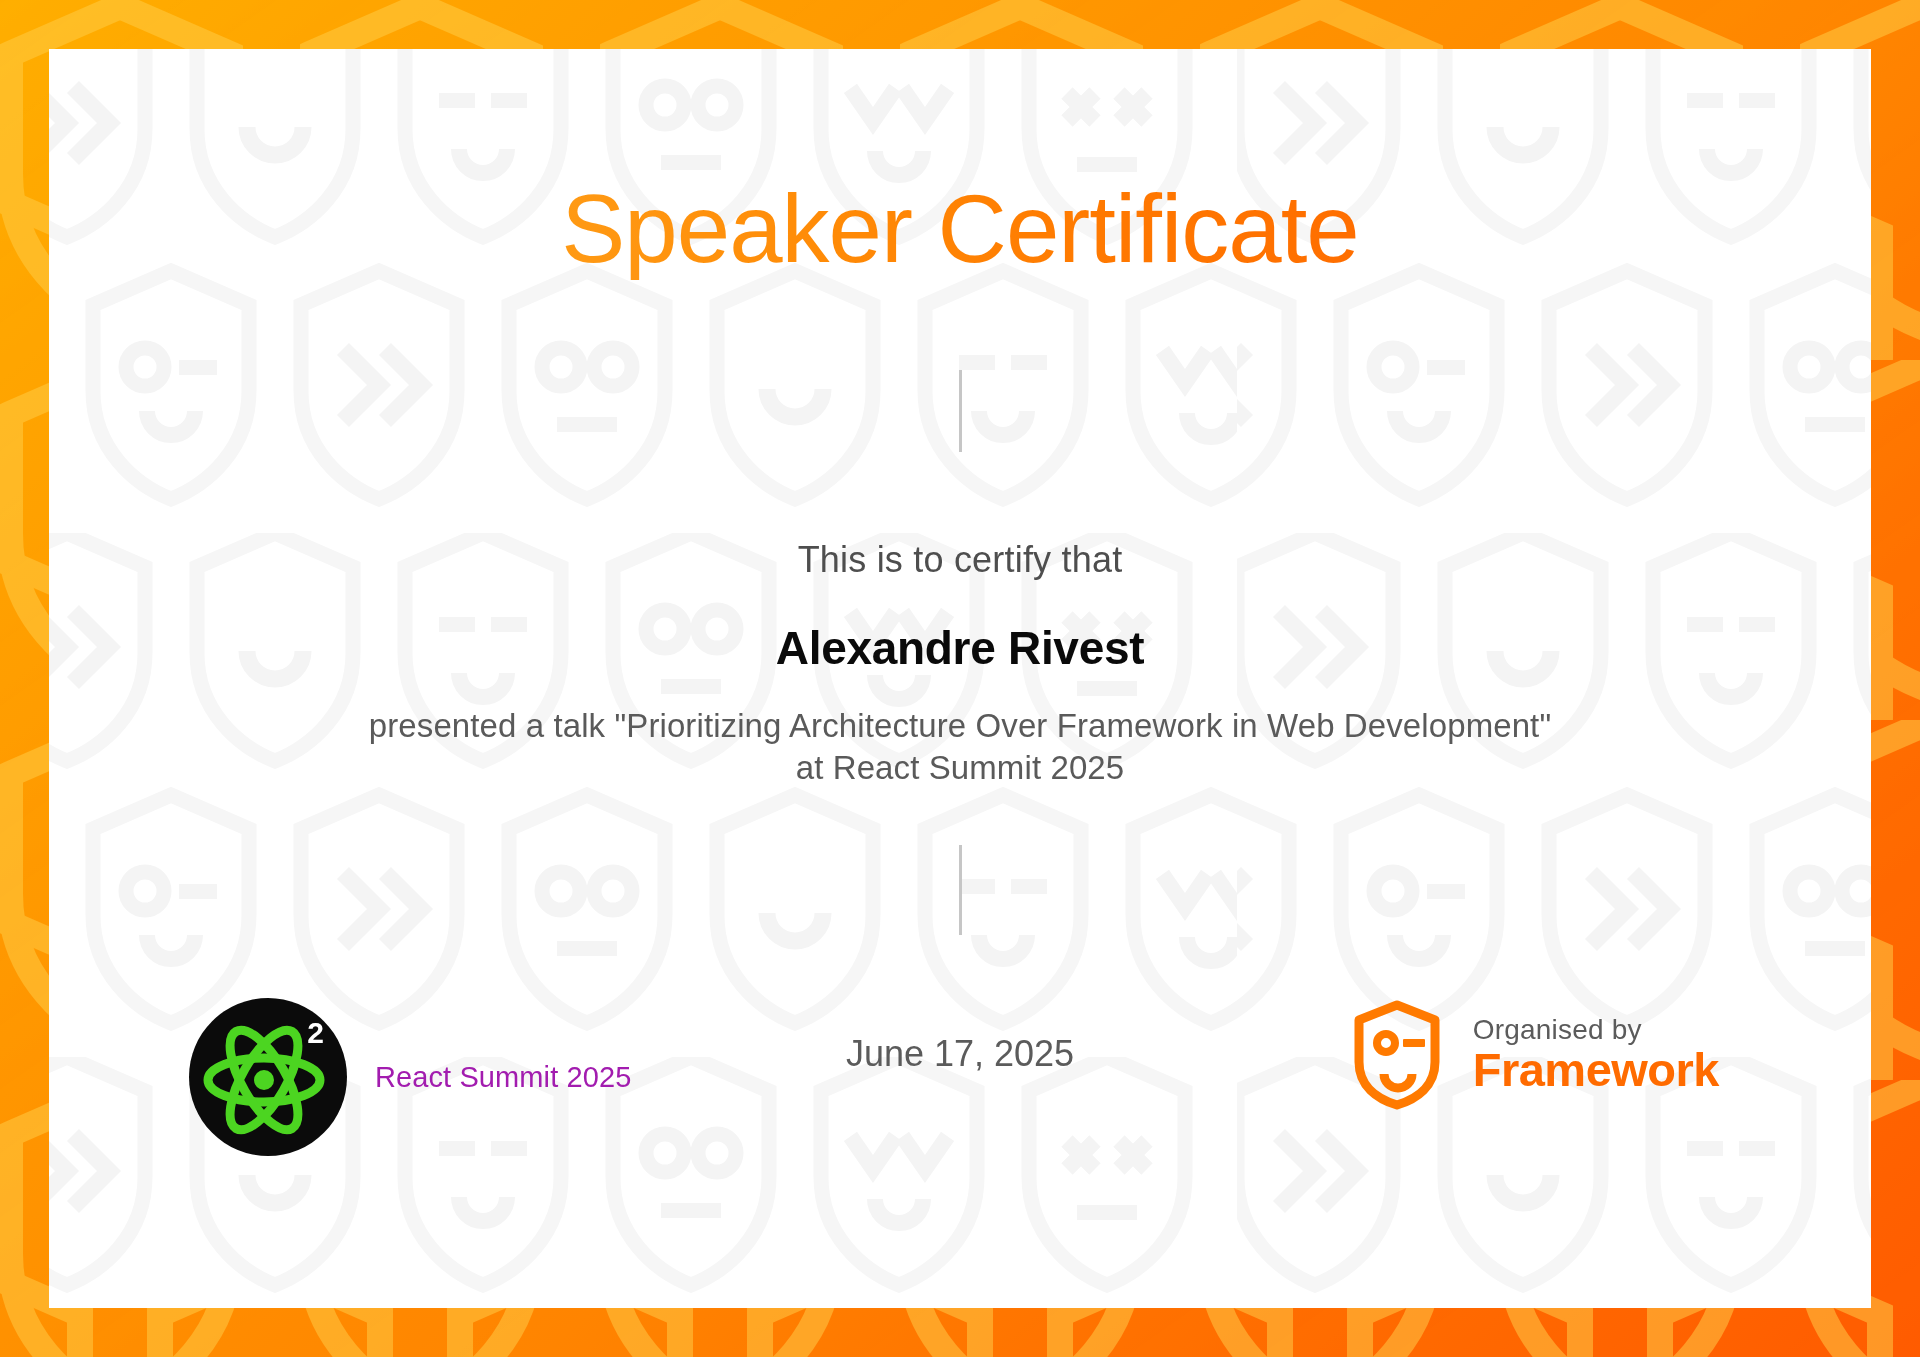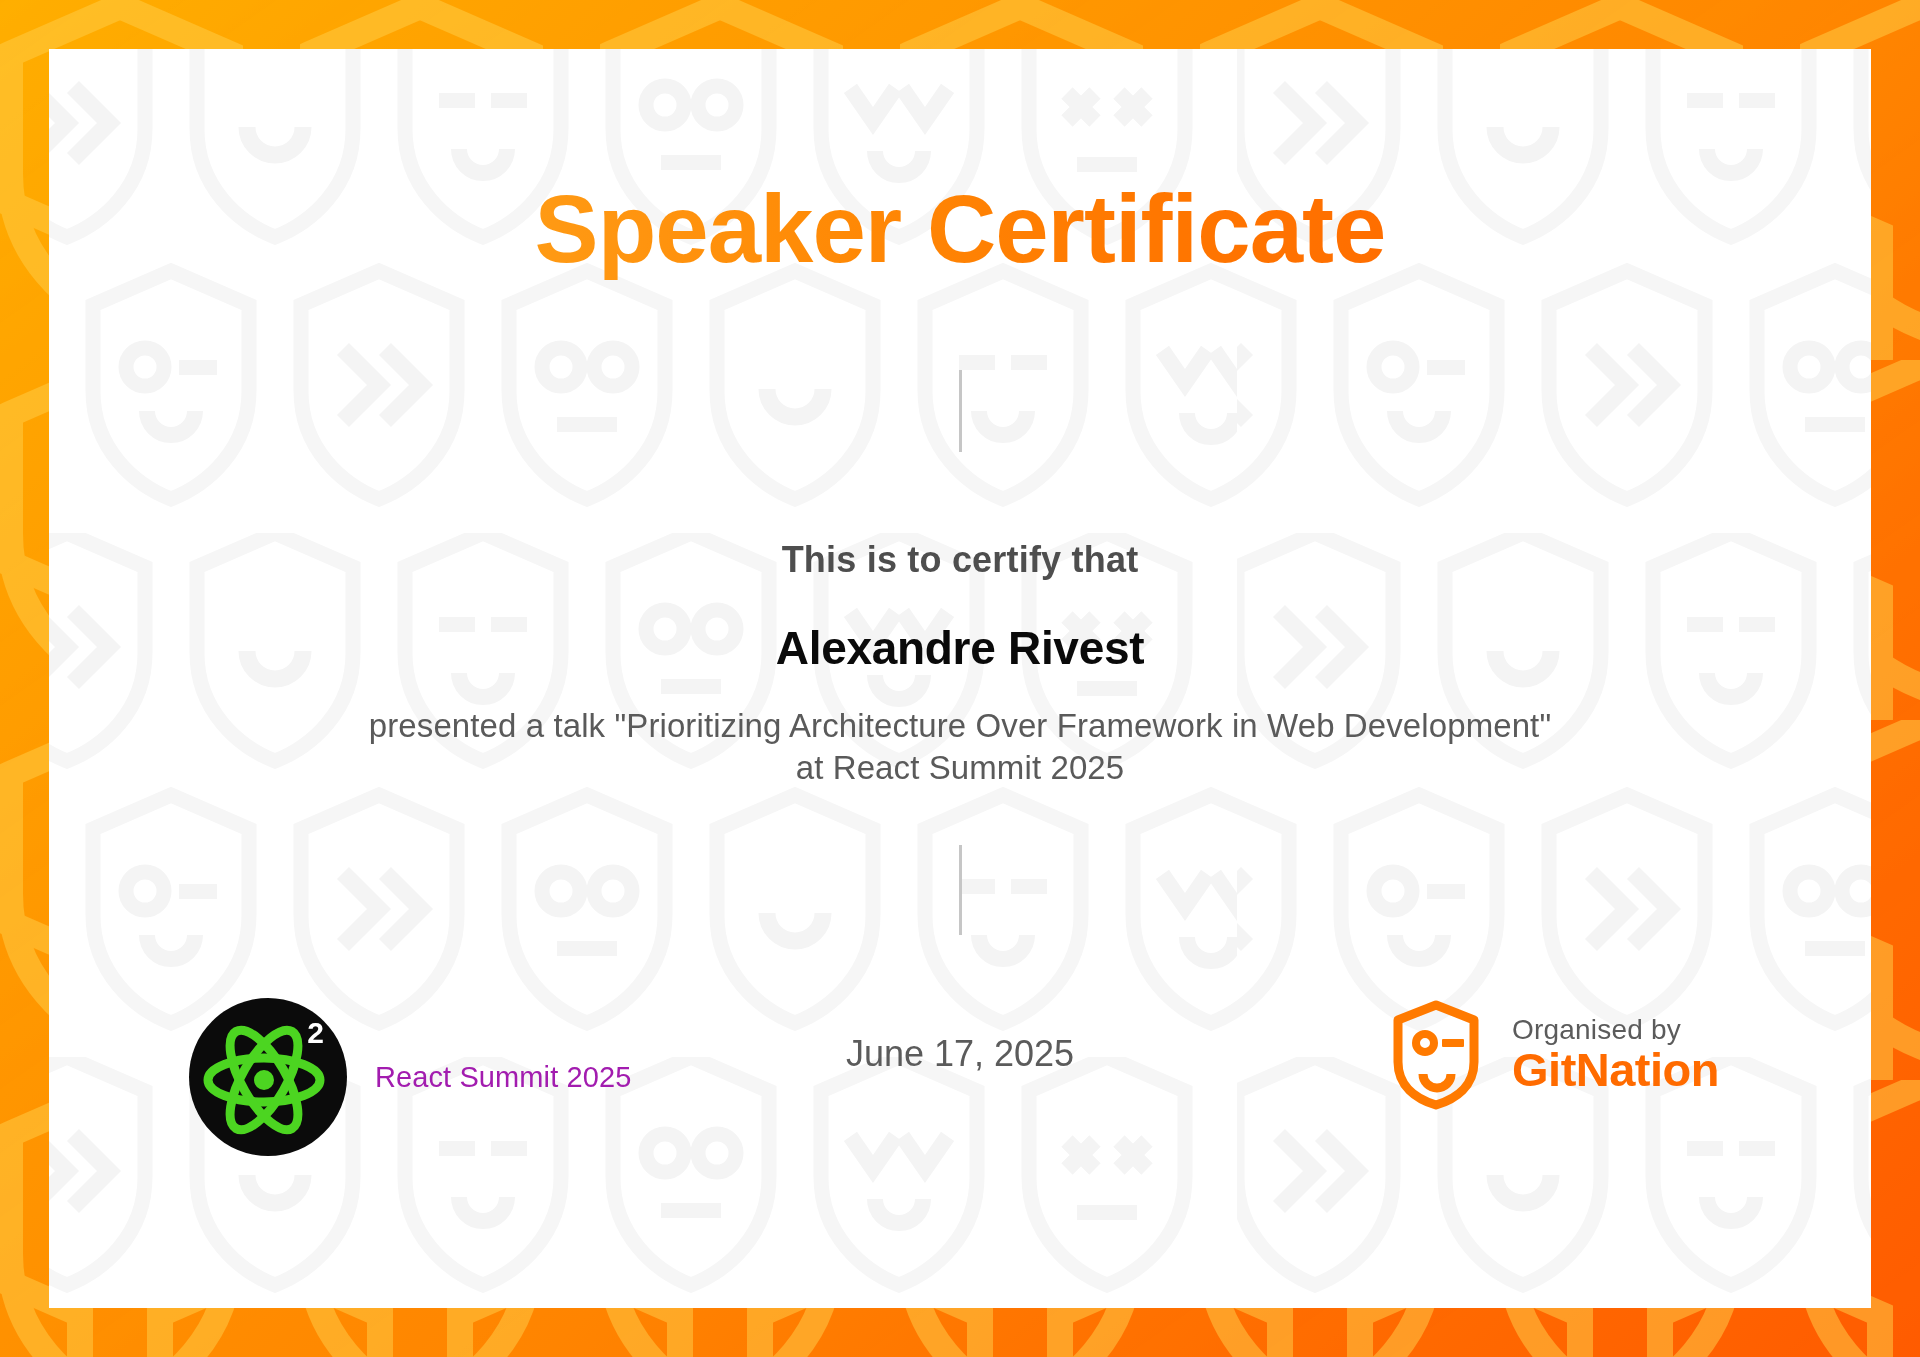--- a/index.html
+++ b/index.html
@@ -56,21 +56,21 @@
     inset: 0;
     display: flex;
     flex-direction: column;
     align-items: center;
   }
 
   
   .title {
     margin-top: 130px;
     font-size: 96px;
-    font-weight: bold;
+    font-weight: normal;
     letter-spacing: -1px;
     line-height: 1.05;
     background: linear-gradient(90deg, #FF9A14 0%, #FF8A06 35%, #FF7800 70%, #FF6E00 100%);
     -webkit-background-clip: text;
     background-clip: text;
     color: transparent;
     -webkit-text-fill-color: transparent;
     white-space: nowrap;
   }
 
@@ -80,21 +80,21 @@
     background: #C6C6C6;
   }
   .divider-top { height: 82px; margin-top: 90px; }
   .divider-bottom { height: 90px; margin-top: 56px; }
 
   
   .certify-line {
     margin-top: 87px;
     font-size: 36px;
     color: #4E4E4E;
-    font-weight: bold;
+    font-weight: normal;
     letter-spacing: 0.2px;
   }
 
   .recipient-name {
     margin-top: 40px;
     font-size: 46px;
     font-weight: bold;
     color: #0A0A0A;
     letter-spacing: -0.3px;
   }
@@ -354,19 +354,19 @@
 
       <div class="footer-right">
         <svg class="gitnation-shield" viewBox="0 0 88 110" aria-hidden="true">
           <path d="M6,20 L44,5 L82,20 L82,62 C82,86 64,99 44,105 C24,99 6,86 6,62 Z" fill="none" stroke="#FF7A00" stroke-width="9" stroke-linejoin="round"></path>
           <circle cx="33" cy="43" r="9" fill="none" stroke="#FF7A00" stroke-width="8"></circle>
           <rect x="50" y="39" width="22" height="8" rx="1" fill="#FF7A00"></rect>
           <path d="M31,74 a14,14 0 0 0 28,0" fill="none" stroke="#FF7A00" stroke-width="9" stroke-linecap="butt"></path>
         </svg>
         <div class="gitnation-text">
           <span class="organised-by">Organised by</span>
-          <span class="gitnation-name">GitNation</span>
+          <span class="gitnation-name">Framework</span>
         </div>
       </div>
     </div>
 
   </div>
 </div>
 
 </body></html>

